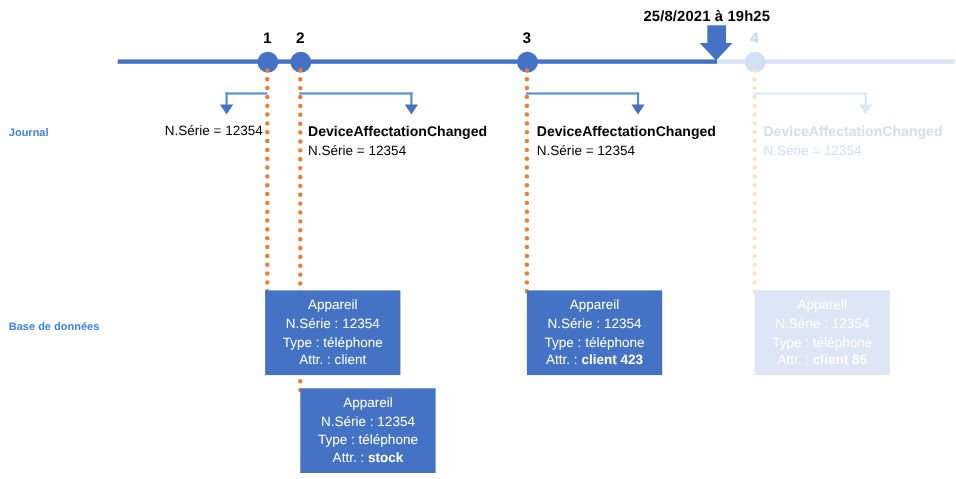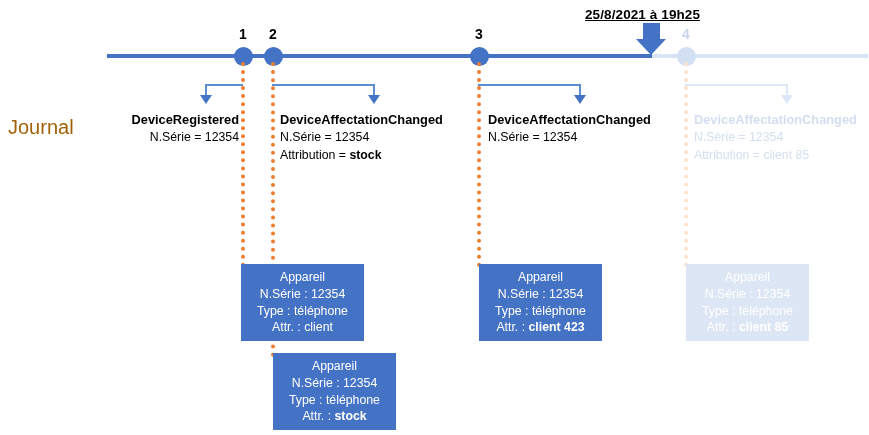--- a/index.html
+++ b/index.html
@@ -51,21 +51,21 @@
   .now-arrow{position:absolute;}
   .now-arrow .shaft{position:absolute;left:7px;top:0;width:17px;height:17px;background:#4472C4;}
   .now-arrow .head{
     position:absolute;left:0;top:16px;width:0;height:0;
     border-left:15.5px solid transparent;border-right:15.5px solid transparent;
     border-top:16px solid #4472C4;
   }
 
   
   .row-label{
-    position:absolute;font-size:20px;font-weight:normal;color:#a16207;white-space:nowrap;
+    position:absolute;font-size:10px;font-weight:bold;color:#3b82f6;white-space:nowrap;
   }
 
   
   .event{position:absolute;line-height:1.42;color:#000;}
   .event .title{font-size:12.8px;font-weight:bold;white-space:nowrap;}
   .event .line{font-size:12.3px;white-space:nowrap;}
   .event .line b{font-weight:bold;}
   .event.right{text-align:right;}
   .event.faded{color:#d3dff0;}
   .event.faded .title{color:#d3dff0;}
@@ -82,21 +82,21 @@
   .dbbox.faded{background:#dce6f5;color:#ffffff;}
 </style>
 </head>
 <body>
 
 <div class="stage">
 
   <div class="axis-solid"></div>
   <div class="axis-faded"></div>
 
-  <div class="now-date" style="left:585px;top:7px;text-decoration:underline;">25/8/2021 à 19h25</div>
+  <div class="now-date" style="left:585px;top:7px;">25/8/2021 à 19h25</div>
   <div class="now-arrow" style="left:636px;top:23px;width:31px;height:33px;">
     <div class="shaft"></div>
     <div class="head"></div>
   </div>
 
   <div class="marker-num" style="left:228px;top:27px;">1</div>
   <div class="marker" style="left:234px;top:47px;"></div>
   <div class="droplinewrap" style="left:241px;top:62px;height:205px;">
     <div class="dropline"></div>
   </div>
@@ -133,41 +133,39 @@
   <div class="droplinewrap" style="left:684px;top:62px;height:205px;">
     <div class="dropline faded"></div>
   </div>
   <div class="elbow faded" style="left:685px;top:84px;width:105px;height:22px;">
     <div class="h" style="width:103px;"></div>
     <div class="v" style="left:101px;height:12px;"></div>
     <div class="arrowhead faded" style="left:96px;top:11px;"></div>
   </div>
 
   <div class="row-label" style="left:8px;top:116px;">Journal</div>
+  <div class="row-label" style="left:8px;top:292px;">Base de données</div>
 
   <div class="event right" style="left:120px;top:111px;width:119px;">
-    <div class="title">DeviceRegistered</div>
     <div class="line"><span>N.Série = </span><span>12354</span></div>
   </div>
 
   <div class="event" style="left:280px;top:111px;">
     <div class="title">DeviceAffectationChanged</div>
     <div class="line"><span>N.Série = </span><span>12354</span></div>
-    <div class="line"><span>Attribution = </span><b>stock</b></div>
   </div>
 
   <div class="event" style="left:488px;top:111px;">
     <div class="title">DeviceAffectationChanged</div>
     <div class="line"><span>N.Série = </span><span>12354</span></div>
   </div>
 
   <div class="event faded" style="left:694px;top:111px;">
     <div class="title">DeviceAffectationChanged</div>
     <div class="line"><span>N.Série = </span><span>12354</span></div>
-    <div class="line"><span>Attribution = </span><span>client 85</span></div>
   </div>
 
   <div class="dbbox" style="left:241px;top:264px;width:123px;height:77px;">
     <div class="r">Appareil</div>
     <div class="r"><span>N.Série : </span><span>12354</span></div>
     <div class="r"><span>Type : </span><span>téléphone</span></div>
     <div class="r"><span>Attr. : </span><span>client</span></div>
   </div>
 
   <div class="dbbox" style="left:273px;top:353px;width:123px;height:77px;">

